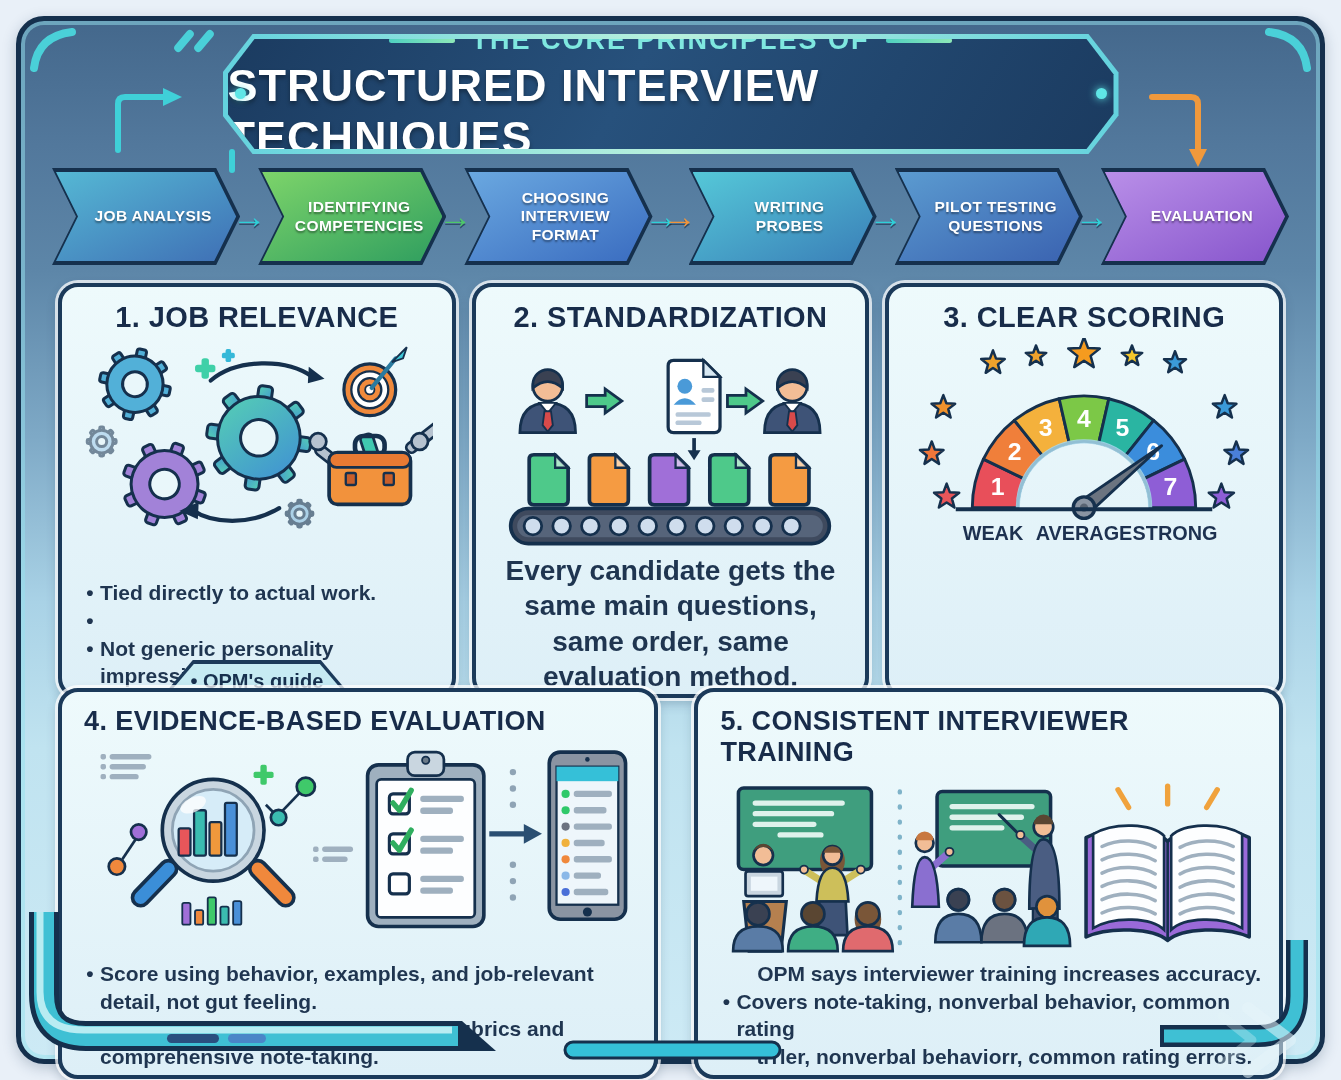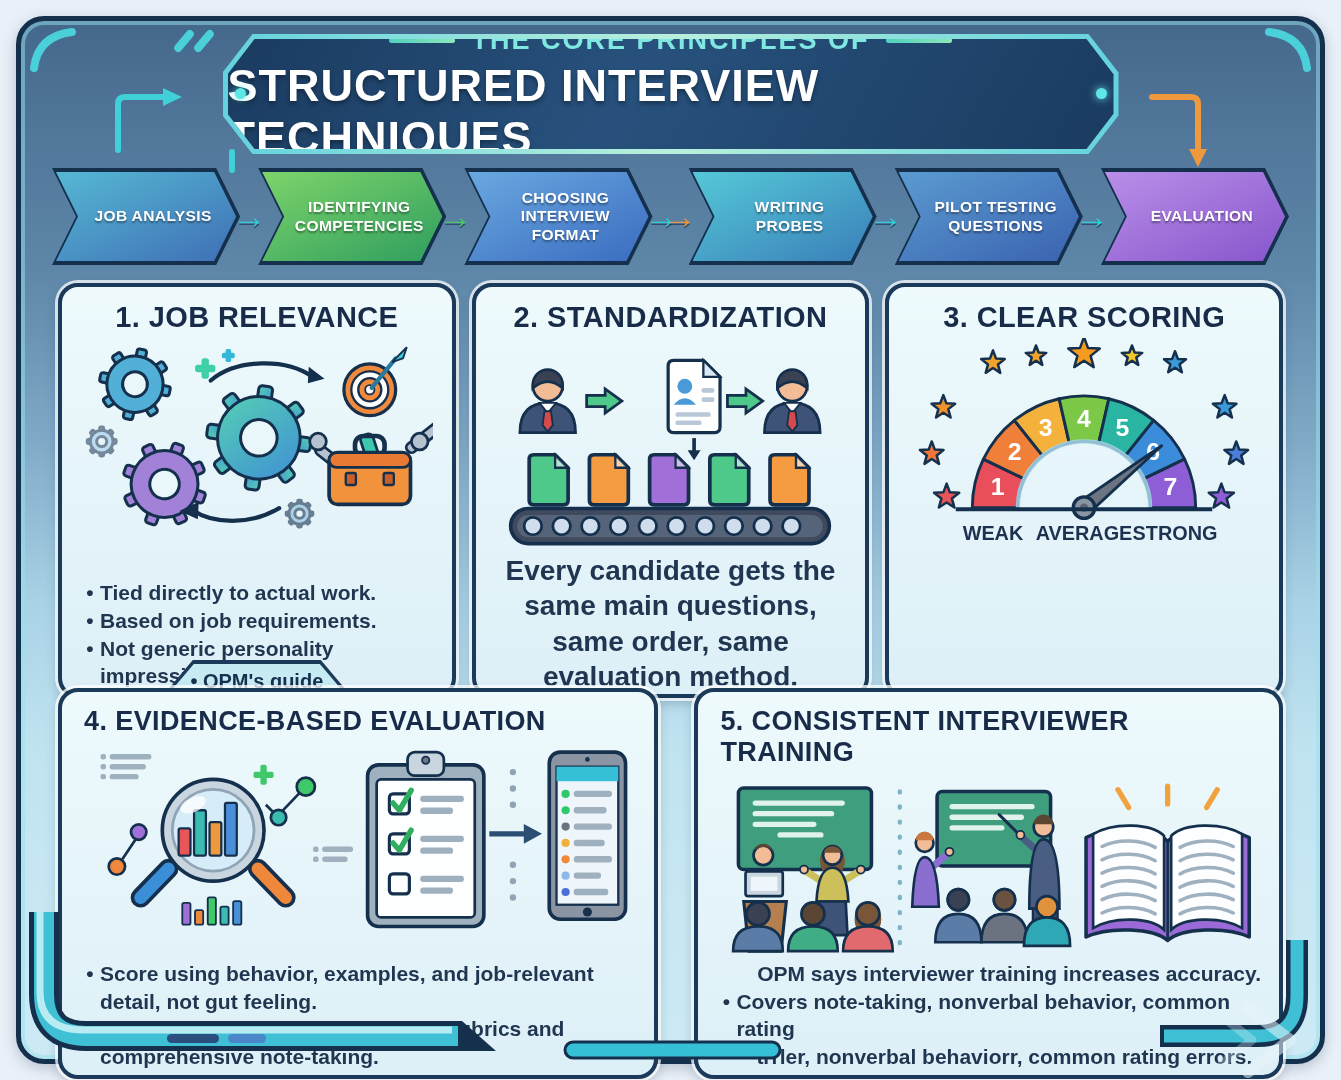--- a/index.html
+++ b/index.html
@@ -183,21 +183,20 @@
         </g>
       </g>
     </svg>
     <div class="bullets">
       <div class="bullet">
           <span class="bm">•</span>
           <span>Tied directly to actual work.</span>
         </div>
       <div class="bullet">
           <span class="bm">•</span>
-          <span>Based on job requirements.</span>
         </div>
       <div class="bullet">
           <span class="bm">•</span>
           <span>Not generic personality impressions.</span>
         </div>
     </div>
     <div class="badge-outer">
       <div class="badge-inner">• OPM's guide</div>
     </div>
   </div>

